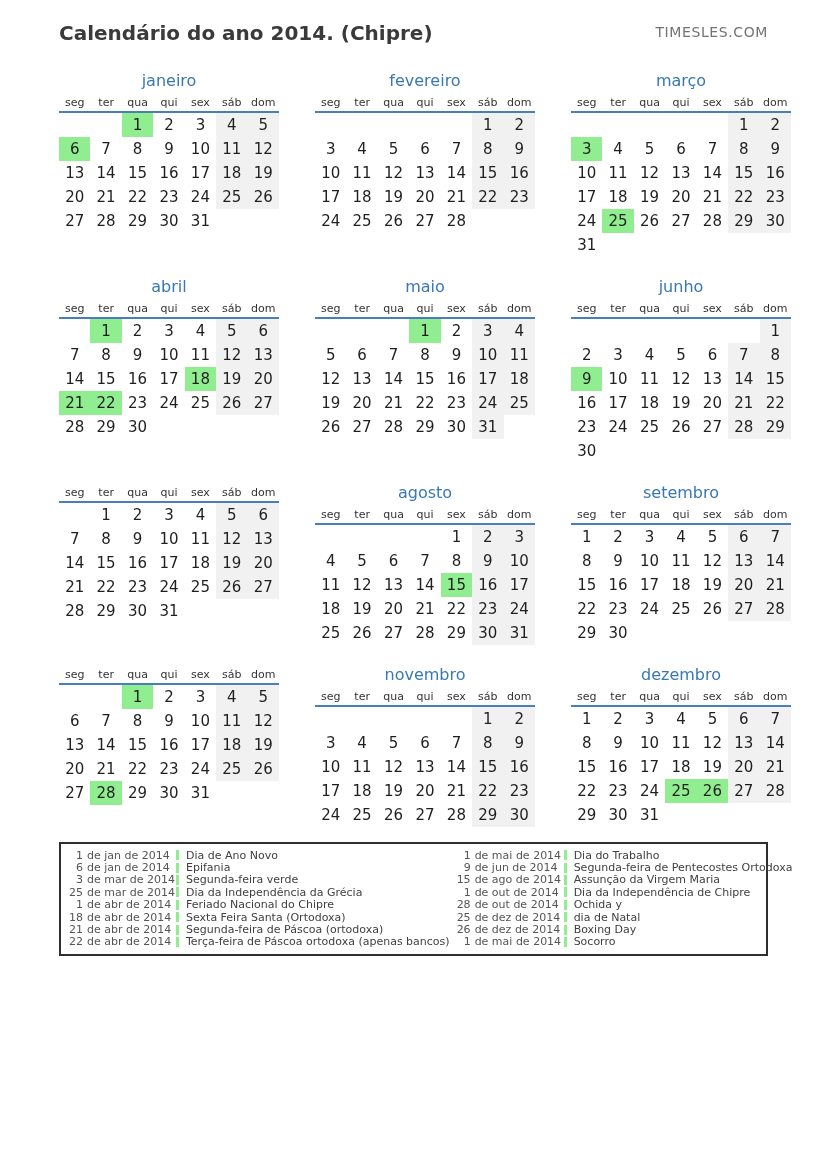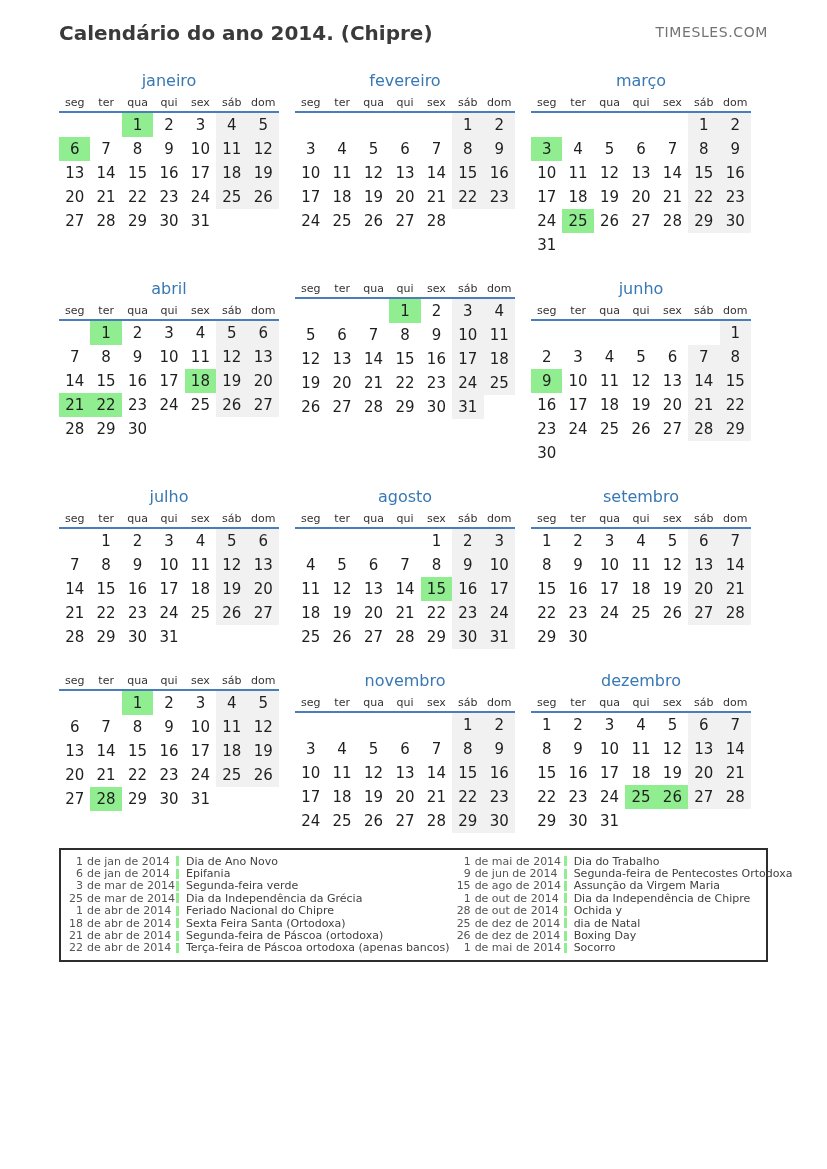--- a/index.html
+++ b/index.html
@@ -14,20 +14,21 @@
   .header { display:flex; justify-content:space-between; align-items:flex-start; margin-bottom:26px; }
   .title { font-size:20px; color:#3a3a3a; font-weight:bold; margin:0; }
   .site-link { font-size:14px; color:#737373; text-decoration:none; letter-spacing:0.6px; margin-top:3px; }
 
   
   .months-grid {
     display:grid;
     grid-template-columns:repeat(3, 236px);
     column-gap:0; row-gap:22px;
     margin-left:-8px;
+    gap:20px;
   }
   .month { width:220px; margin:0 auto; }
   .month-title { color:#3878b4; font-size:16px; text-align:center; line-height:20px; margin-bottom:2px; }
   table.month-table { border-collapse:collapse; table-layout:fixed; width:220px; }
   table.month-table th {
     font-size:11px; font-weight:normal; color:#333;
     height:18px; vertical-align:middle; padding:0;
     border-bottom:2px solid #4a7ebb;
   }
   table.month-table td {
@@ -316,20 +317,21 @@
               <td>30</td>
               <td></td>
               <td></td>
               <td></td>
               <td></td>
             </tr>
           </tbody>
         </table>
       </div>
       <div class="month">
+        <div class="month-title">maio</div>
         <table class="month-table">
           <thead>
             <tr>
               <th>seg</th>
               <th>ter</th>
               <th>qua</th>
               <th>qui</th>
               <th>sex</th>
               <th>sáb</th>
               <th>dom</th>
@@ -450,21 +452,20 @@
               <td></td>
               <td></td>
               <td></td>
               <td></td>
               <td></td>
             </tr>
           </tbody>
         </table>
       </div>
       <div class="month">
-        <div class="month-title">julho</div>
         <table class="month-table">
           <thead>
             <tr>
               <th>seg</th>
               <th>ter</th>
               <th>qua</th>
               <th>qui</th>
               <th>sex</th>
               <th>sáb</th>
               <th>dom</th>

